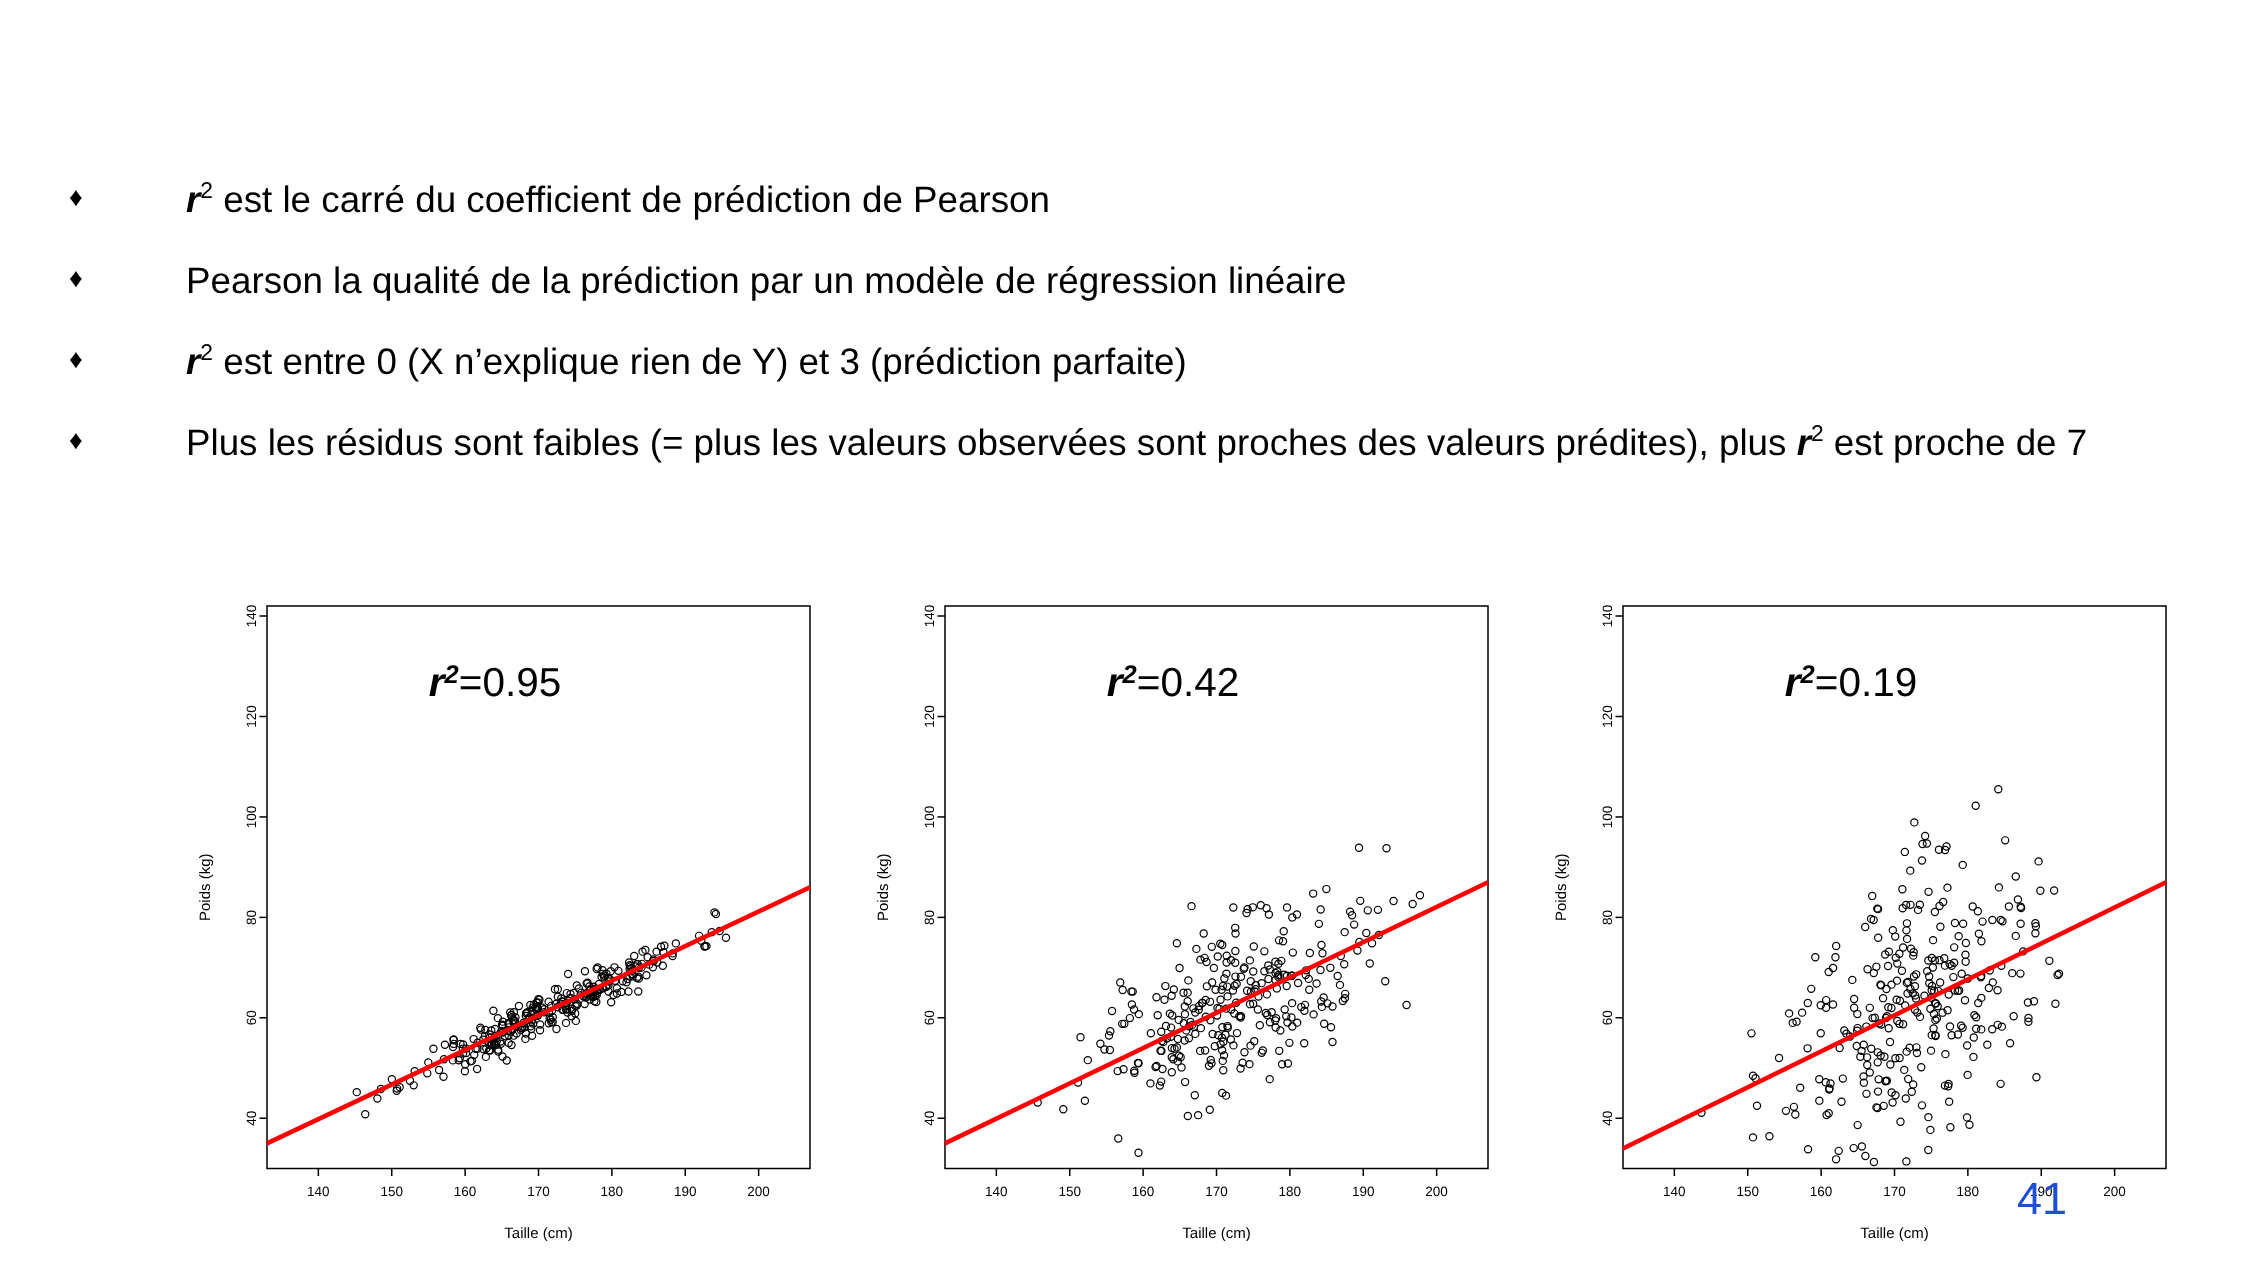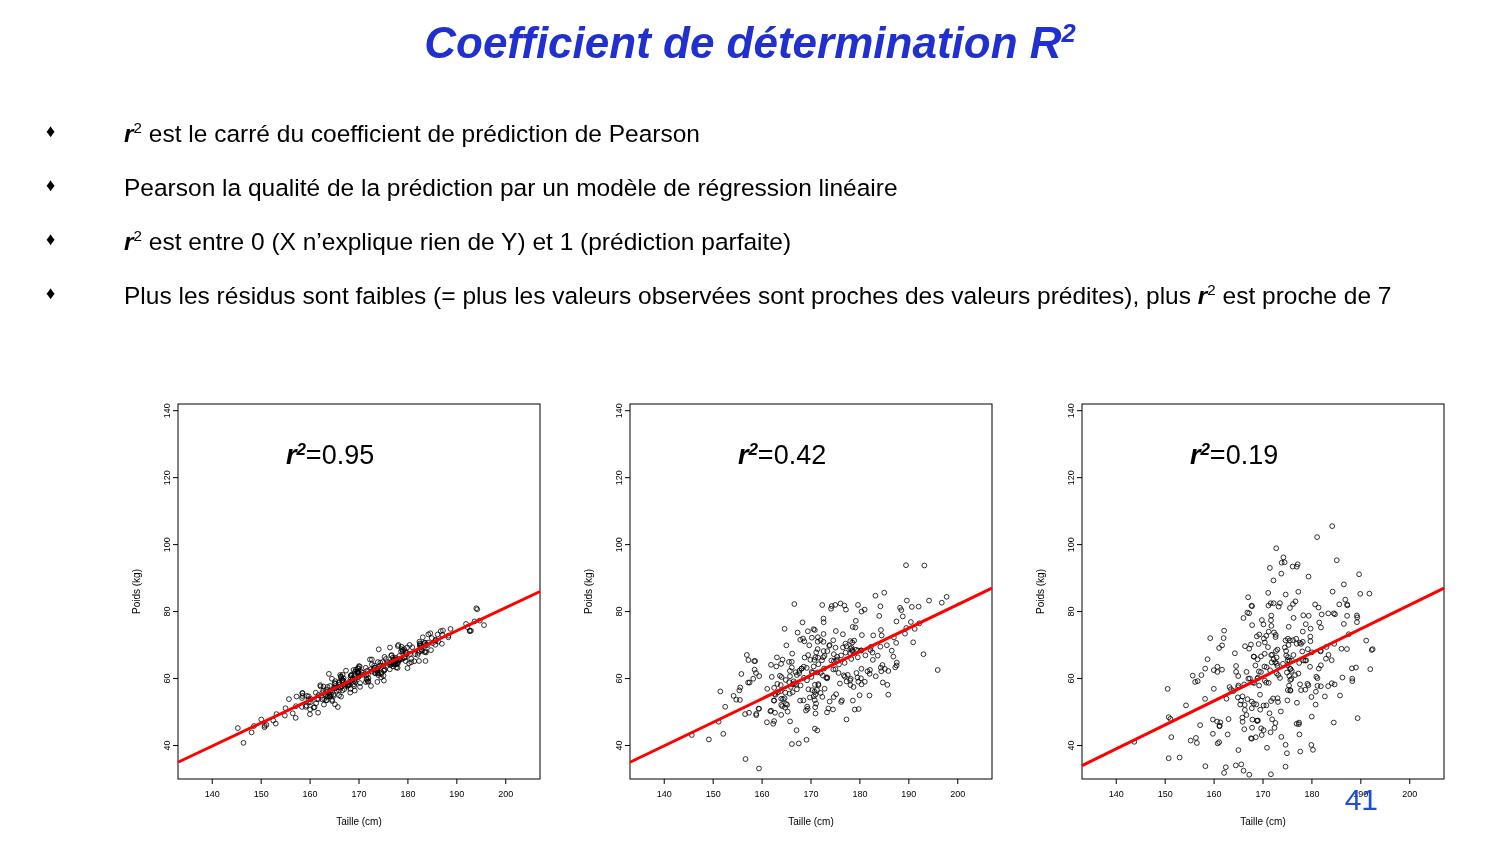--- a/index.html
+++ b/index.html
@@ -97,39 +97,36 @@
     bottom: 28px;
     font-size: 30px;
     color: #1d4ed8;
   }
 </style>
 </head>
 <body>
 
 <div class="slide">
 
-  <div class="slide-title">
-    <span>Coefficient de détermination R</span><sup>2</sup>
-  </div>
 
   <div class="bullets">
 
     <div class="bullet">
       <span class="marker">♦</span>
       <span class="btext"><span></span><i>r</i><sup>2</sup><span> est le carré du coefficient de prédiction de Pearson</span></span>
     </div>
 
     <div class="bullet">
       <span class="marker">♦</span>
       <span class="btext"><span>Pearson la qualité de la prédiction par un modèle de régression linéaire</span><i></i><sup></sup><span></span></span>
     </div>
 
     <div class="bullet">
       <span class="marker">♦</span>
-      <span class="btext"><span></span><i>r</i><sup>2</sup><span> est entre 0 (X n’explique rien de Y) et 1 (prédiction parfaite)</span></span>
+      <span class="btext"><span></span><i>r</i><sup>2</sup><span> est entre 0 (X n’explique rien de Y) et 3 (prédiction parfaite)</span></span>
     </div>
 
     <div class="bullet">
       <span class="marker">♦</span>
       <span class="btext"><span>Plus les résidus sont faibles (= plus les valeurs observées sont proches des valeurs prédites), plus </span><i>r</i><sup>2</sup><span> est proche de 7</span></span>
     </div>
 
   </div>
 
   <div class="charts">

